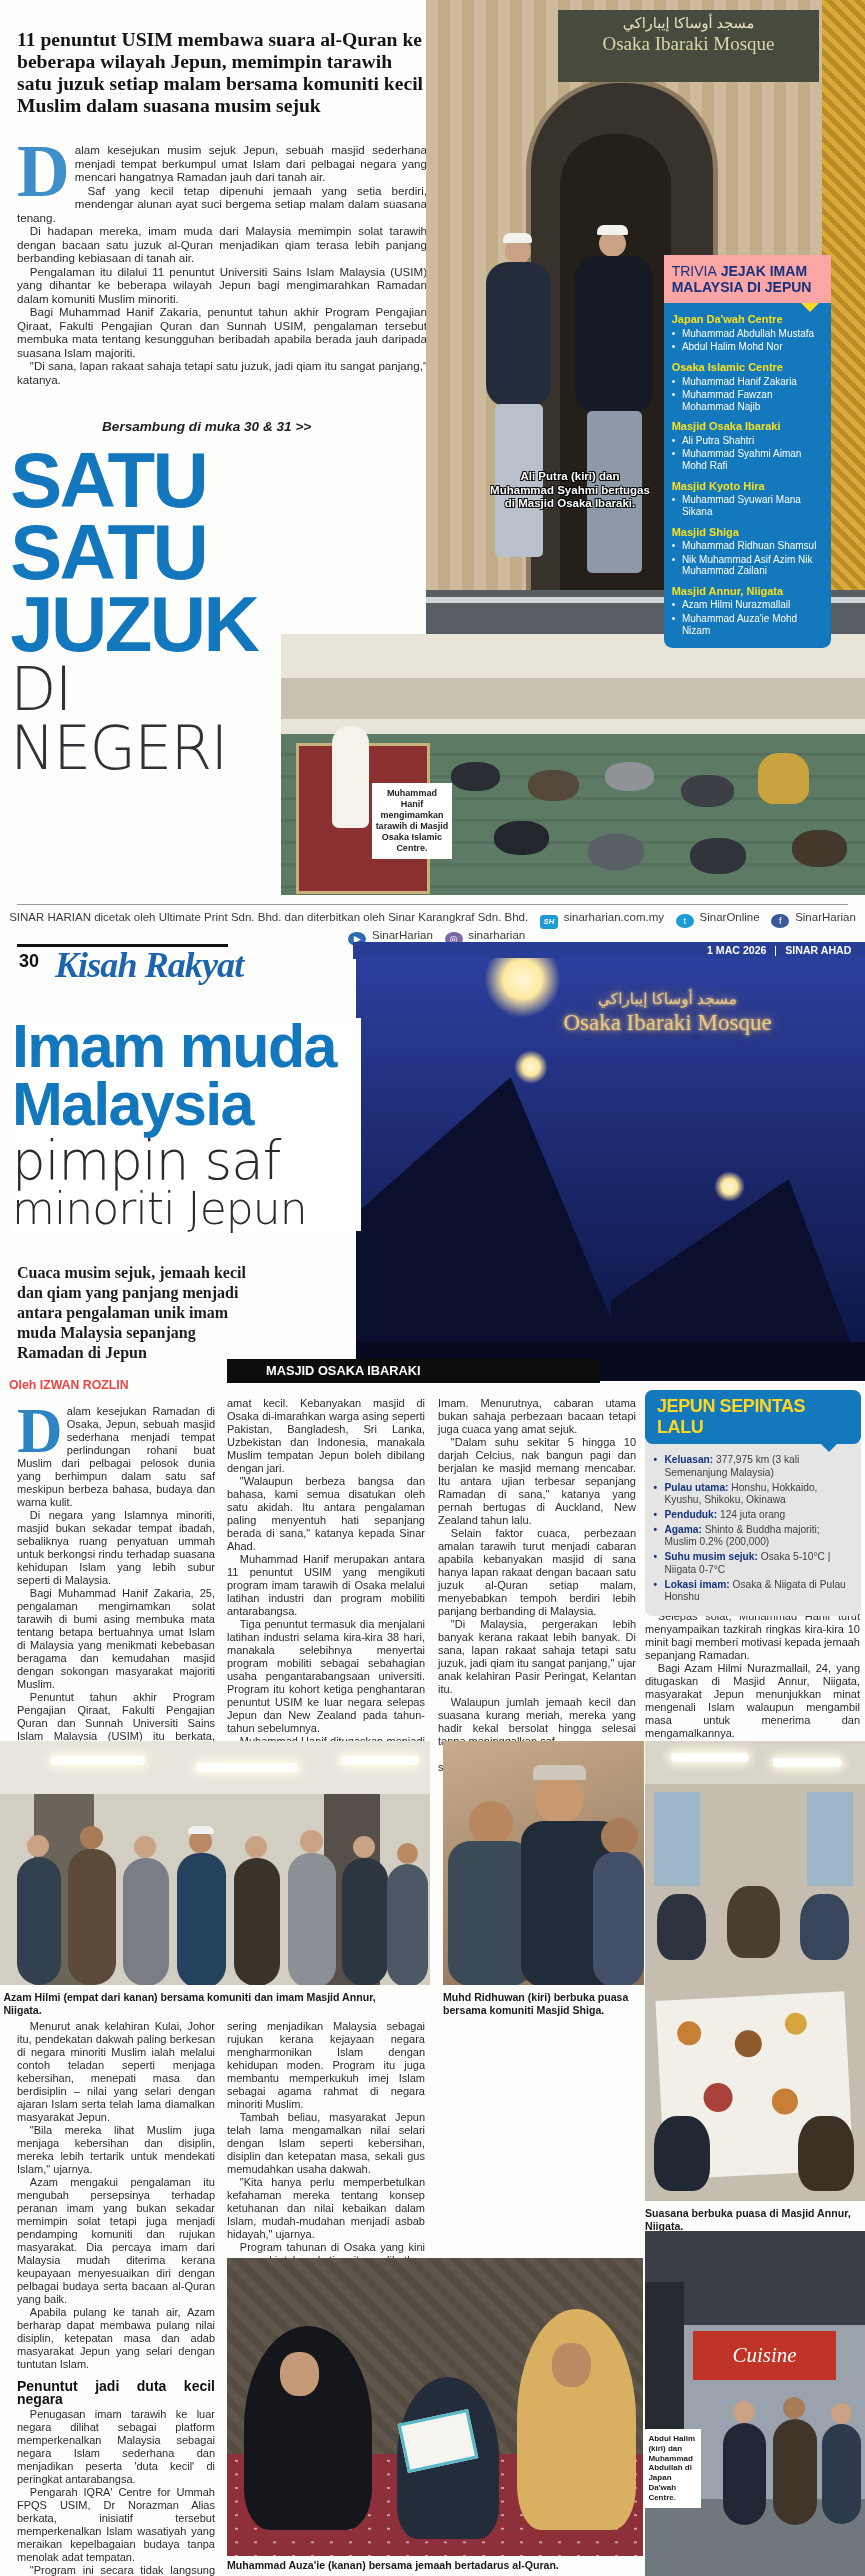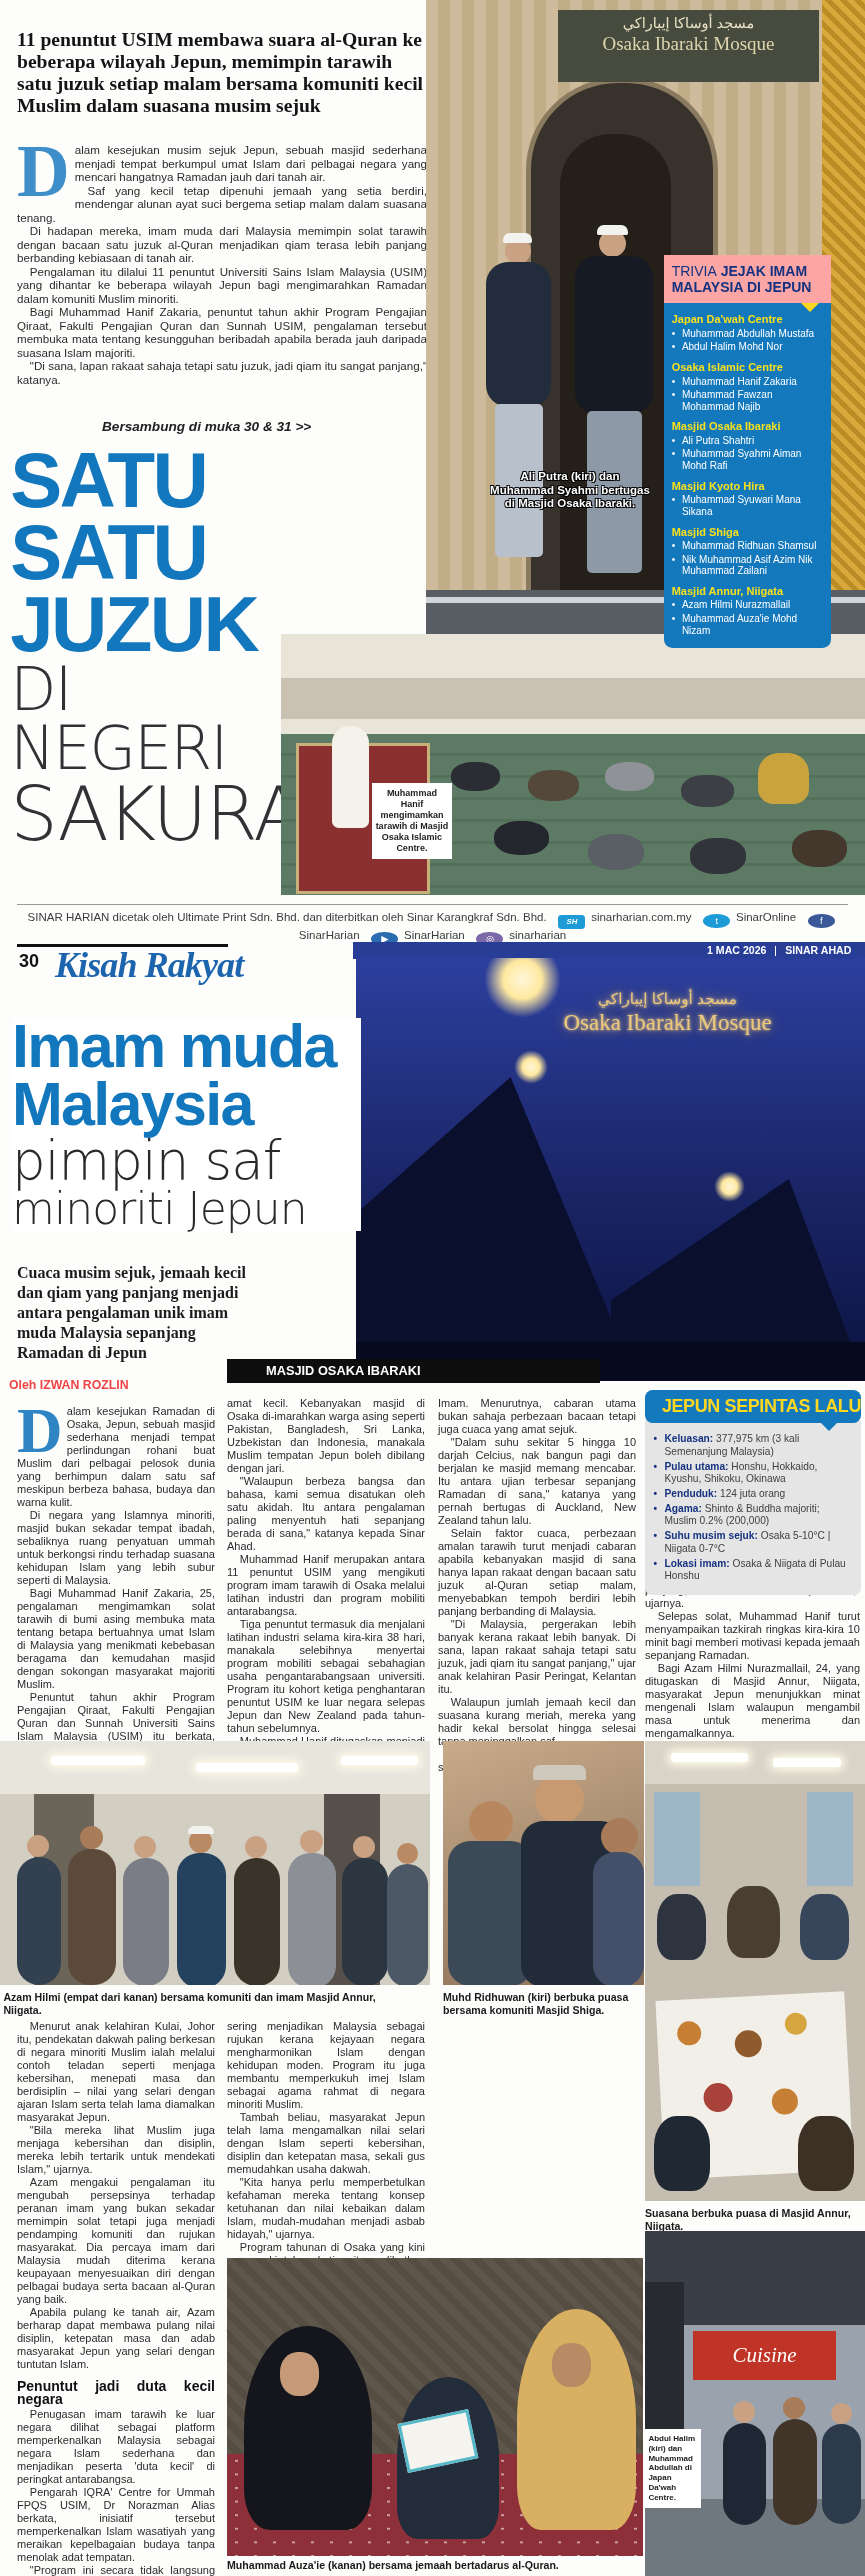--- a/index.html
+++ b/index.html
@@ -68,21 +68,21 @@
      border:3.4px solid #c8b07a;}
   .blob{position:absolute;border-radius:45%;}
   .imam{position:absolute;left:51px;top:92px;width:37px;height:102px;background:#f4f2ea;
      border-radius:17px 17px 6.8px 6.8px;}
   .cap-box{background:#fff;color:#222;font-weight:bold;font-size:9px;line-height:11px;
      text-align:center;padding:5.1px 3.4px;}
   .prayer-capbox{left:372px;top:783px;width:73px;z-index:4;}
   
   .footrule{left:17px;top:904px;width:831px;height:0.9px;background:#9a9a9a;}
   .footer{left:0;top:911px;width:865px;text-align:center;font-size:11.5px;color:#3c3c3c;}
-  .footer .ic{display:inline-block;width:27px;height:14.5px;border-radius:50%;background:#1d9bd7;
+  .footer .ic{display:inline-block;width:18px;height:14.5px;border-radius:50%;background:#1d9bd7;
      color:#fff;font-size:9.4px;line-height:14.5px;text-align:center;vertical-align:-2.6px;margin:0 2.6px 0 8.5px;}
   .footer .sh{border-radius:3.4px;background:#1d9bd7;font-style:italic;font-weight:bold;font-size:7.7px;}
   
   .datebar{left:353px;top:942px;width:512px;height:17px;background:#273d96;color:#fff;
      font-size:10.6px;font-weight:bold;text-align:right;line-height:17px;padding-right:13.6px;box-sizing:border-box;}
   .datebar .sep{display:inline-block;width:0.9px;height:10.2px;background:#fff;margin:0 6px;vertical-align:-1.7px;}
   .blackrule{left:17px;top:944px;width:211px;height:2.6px;background:#111;}
   .pagenum{left:19px;top:951px;font-size:18px;font-weight:800;color:#111;}
   .kisah{left:55px;top:944px;font-family:"Liberation Serif",serif;font-style:italic;font-weight:800;
      font-size:36px;color:#1d64ae;letter-spacing:-0.9px;}
@@ -104,21 +104,21 @@
      font-size:16px;line-height:20px;color:#1c1c1c;}
   .byline{left:9px;top:1378px;font-size:12.3px;font-weight:600;color:#ef4444;}
   .col{width:198px;font-size:11px;line-height:13px;text-align:justify;}
   .c1{left:17px;top:1405px;}
   .c2{left:227px;top:1397px;}
   .c3{left:438px;top:1397px;}
   .c4{left:645px;top:1571px;width:215px;}
   
   .jepun{left:645px;top:1390px;width:216px;z-index:5;}
   .jepun-head{background:#1478bd;border-radius:7.7px;color:#ffd71f;font-weight:800;font-size:18px;
-     text-align:right;padding:6px 0;position:relative;letter-spacing:-0.4px;}
+     text-align:left;padding:6px 12px;position:relative;letter-spacing:-0.4px;}
   .jepun-tail{position:absolute;right:24px;bottom:-7.7px;width:0;height:0;
      border-left:8.5px solid transparent;border-right:8.5px solid transparent;border-top:8.5px solid #1478bd;}
   .jepun-body{background:#e5e5e5;border-radius:0 0 6.8px 6.8px;padding:11px 8.5px 9.4px;margin-top:-3.4px;}
   .jepun-body ul{margin:0;padding:0;list-style:none;}
   .jepun-body li{font-size:10.2px;line-height:12.4px;position:relative;padding-left:11px;
      color:#414141;margin:2.6px 0;}
   .jepun-body li::before{content:"•";position:absolute;left:0;color:#14327f;font-weight:bold;}
   .jepun-body b{color:#14327f;}
   
   .ph-group-l{left:0;top:1741px;width:430px;height:244px;background:#d3cec2;}
@@ -168,21 +168,20 @@
     </div>
 </div>
 
 <div class="abs continued" data-bind="page1.continued">Bersambung di muka 30 &amp; 31 &gt;&gt;</div>
 
 <div class="abs headline1">
   <div class="hl-blue" data-bind="page1.headline.l1">SATU</div>
   <div class="hl-blue" data-bind="page1.headline.l3">SATU</div>
   <div class="hl-blue" data-bind="page1.headline.l4">JUZUK</div>
   <div class="hl-thin" style="font-size:60px;" data-bind="page1.headline.l5">DI NEGERI</div>
-  <div class="hl-thin" style="font-size:75px;" data-bind="page1.headline.l6">SAKURA</div>
 </div>
 
 <div class="abs photo ph-mosque">
   <div class="gold-strip"></div>
   <div class="arch">
       <div class="arch-inner"></div>
     </div>
   <div class="signband">
     <div class="ar" data-bind="page1.sign.arabic">مسجد أوساكا إيباراكي</div>
     <div class="en" data-bind="page1.sign.english">Osaka Ibaraki Mosque</div>

